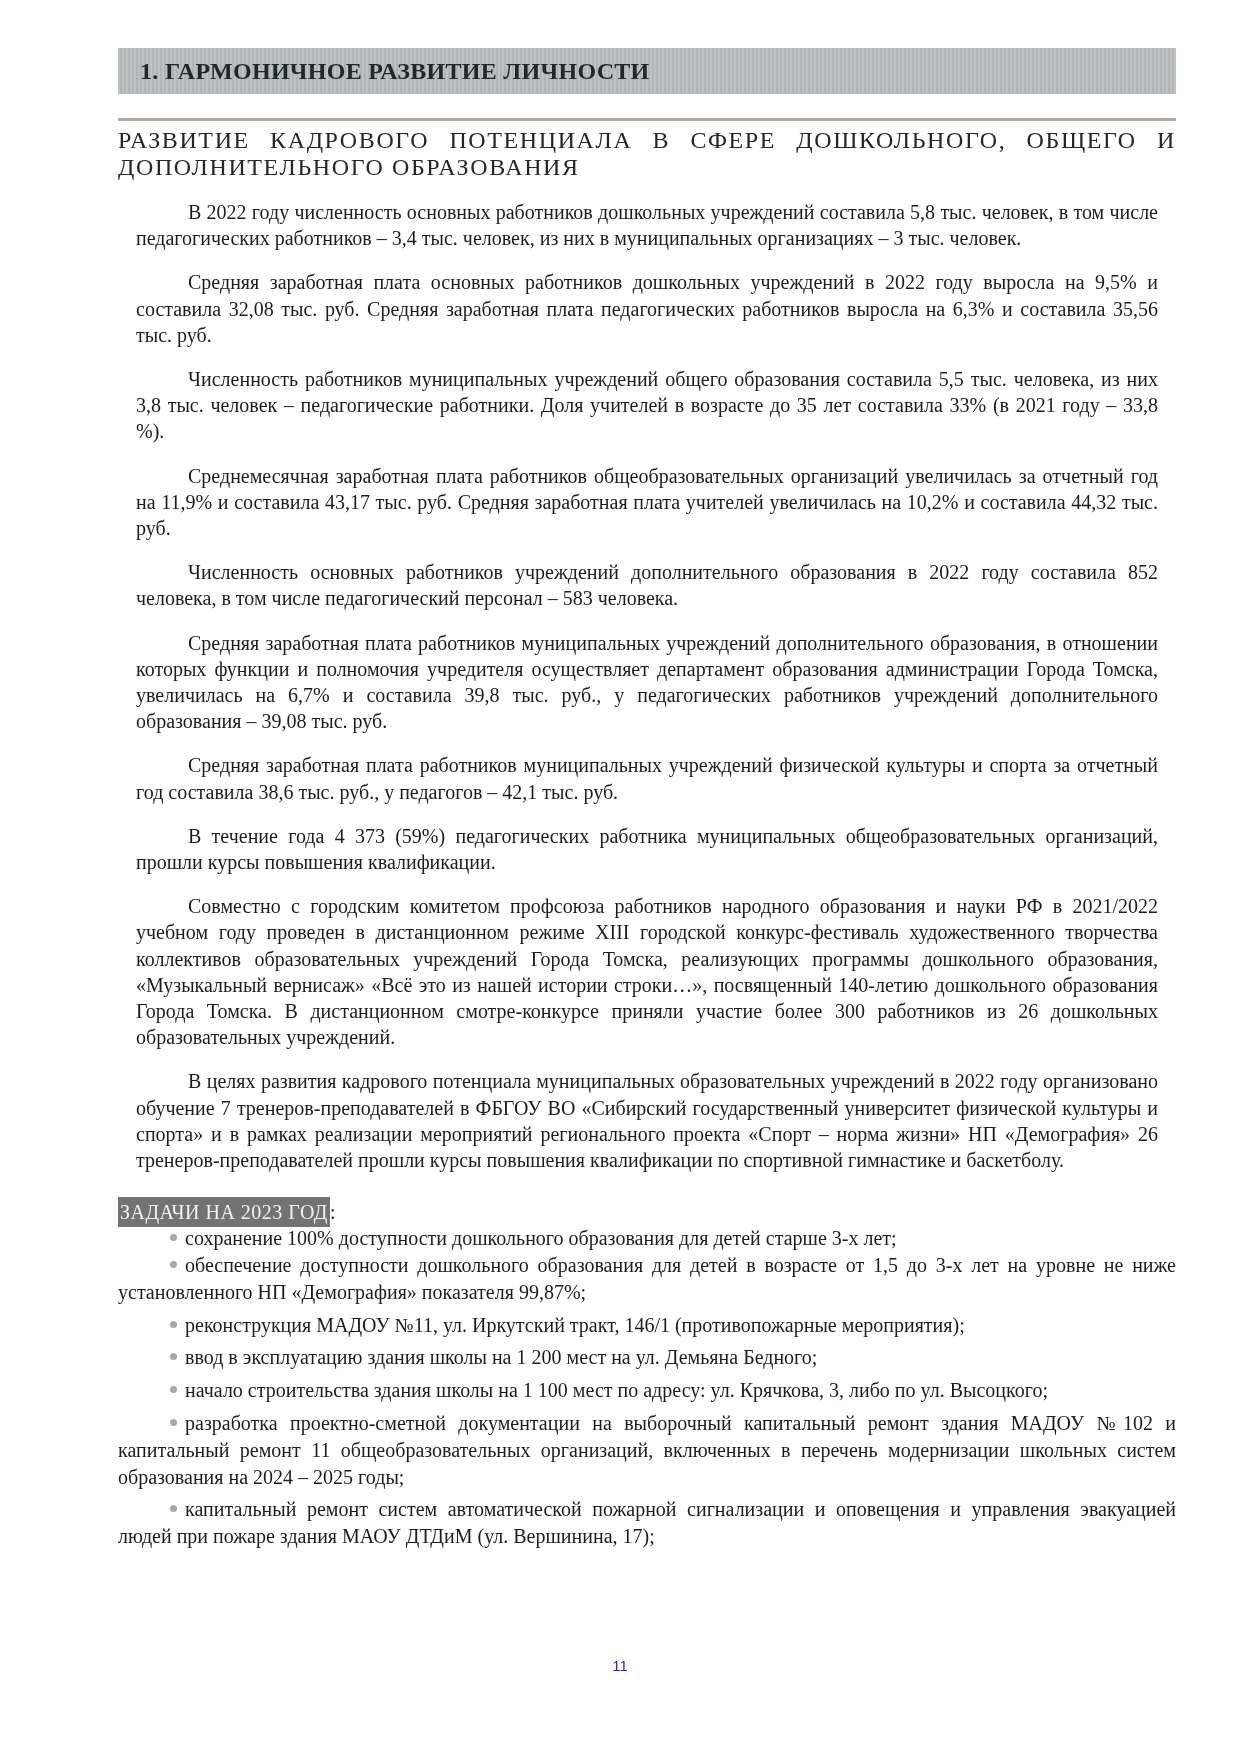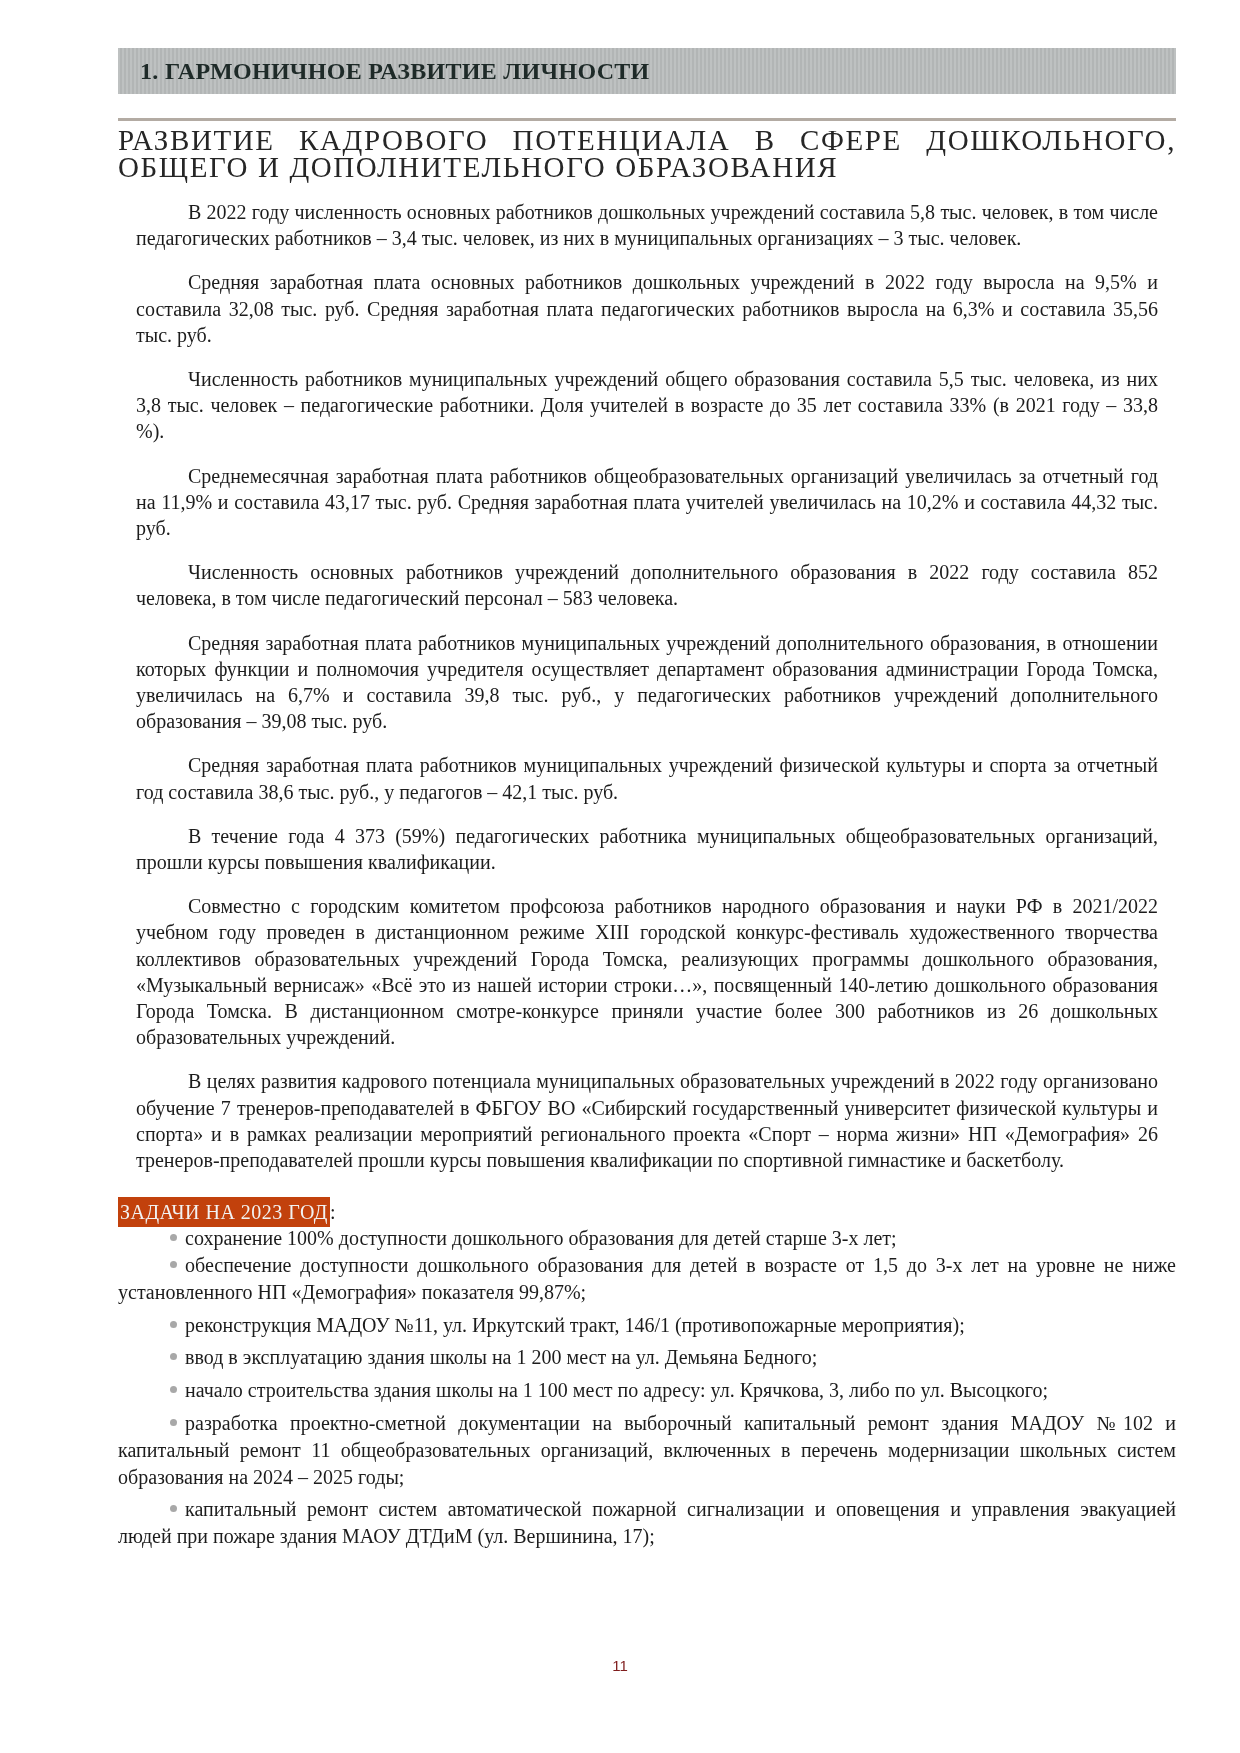--- a/index.html
+++ b/index.html
@@ -5,31 +5,31 @@
   html, body { margin: 0; padding: 0; background: #ffffff; }
   body { width: 1240px; height: 1753px; position: relative; overflow: hidden;
          font-family: "Liberation Serif", "DejaVu Serif", serif; color: #1c1c1c; }
   .page { position: absolute; left: 118px; top: 48px; width: 1058px; }
   .section-band { height: 46px; background: #b9bcbc;
                   background-image: repeating-linear-gradient(90deg, rgba(255,255,255,0.08) 0 2px, rgba(0,0,0,0.04) 2px 4px);
                   display: flex; align-items: center; padding-left: 22px; box-sizing: border-box; }
   .section-band .title { font-family: "Liberation Serif", serif; font-weight: bold; font-size: 24px;
                          letter-spacing: 0.3px; color: #1e2a28; }
   .divider { margin-top: 24px; height: 3px; background: #b3aba3; }
-  .subtitle { margin-top: 6px; font-size: 29px; line-height: 27px; letter-spacing: 1.6px;
+  .subtitle { margin-top: 6px; font-size: 24px; line-height: 27px; letter-spacing: 1.6px;
               text-align: justify; text-align-last: left; color: #262626; }
   .para { font-size: 20px; line-height: 26.2px; text-indent: 52px; text-align: justify; margin: 18px; }
   .tasks-heading-wrap { margin-top: 26px; font-size: 20px; line-height: 26px; }
-  .tasks-heading { background: #c2410c; color: #f2f2f2; padding: 4px 2px; letter-spacing: 0.5px; }
+  .tasks-heading { background: #737373; color: #f2f2f2; padding: 4px 2px; letter-spacing: 0.5px; }
   .task { font-size: 20px; line-height: 26.8px; text-indent: 52px; text-align: justify; margin: 0; }
   .task.spaced { margin-top: 6px; }
   .bullet { display: inline-block; width: 7px; height: 7px; border-radius: 50%; background: #a8a8a8;
             margin-right: 8px; vertical-align: middle; text-indent: 0; position: relative; top: -3px; }
   .page-number { position: absolute; top: 1657px; left: 0; width: 1240px; text-align: center;
-                 font-family: "Liberation Sans", sans-serif; font-size: 15px; color: #7f1d1d; }
+                 font-family: "Liberation Sans", sans-serif; font-size: 15px; color: #4c1d95; }
 </style>
 </head>
 <body>
 
 <div class="page">
   <div class="section-band">
     <span class="title">1. ГАРМОНИЧНОЕ РАЗВИТИЕ ЛИЧНОСТИ</span>
   </div>
 
   <div class="divider"></div>

